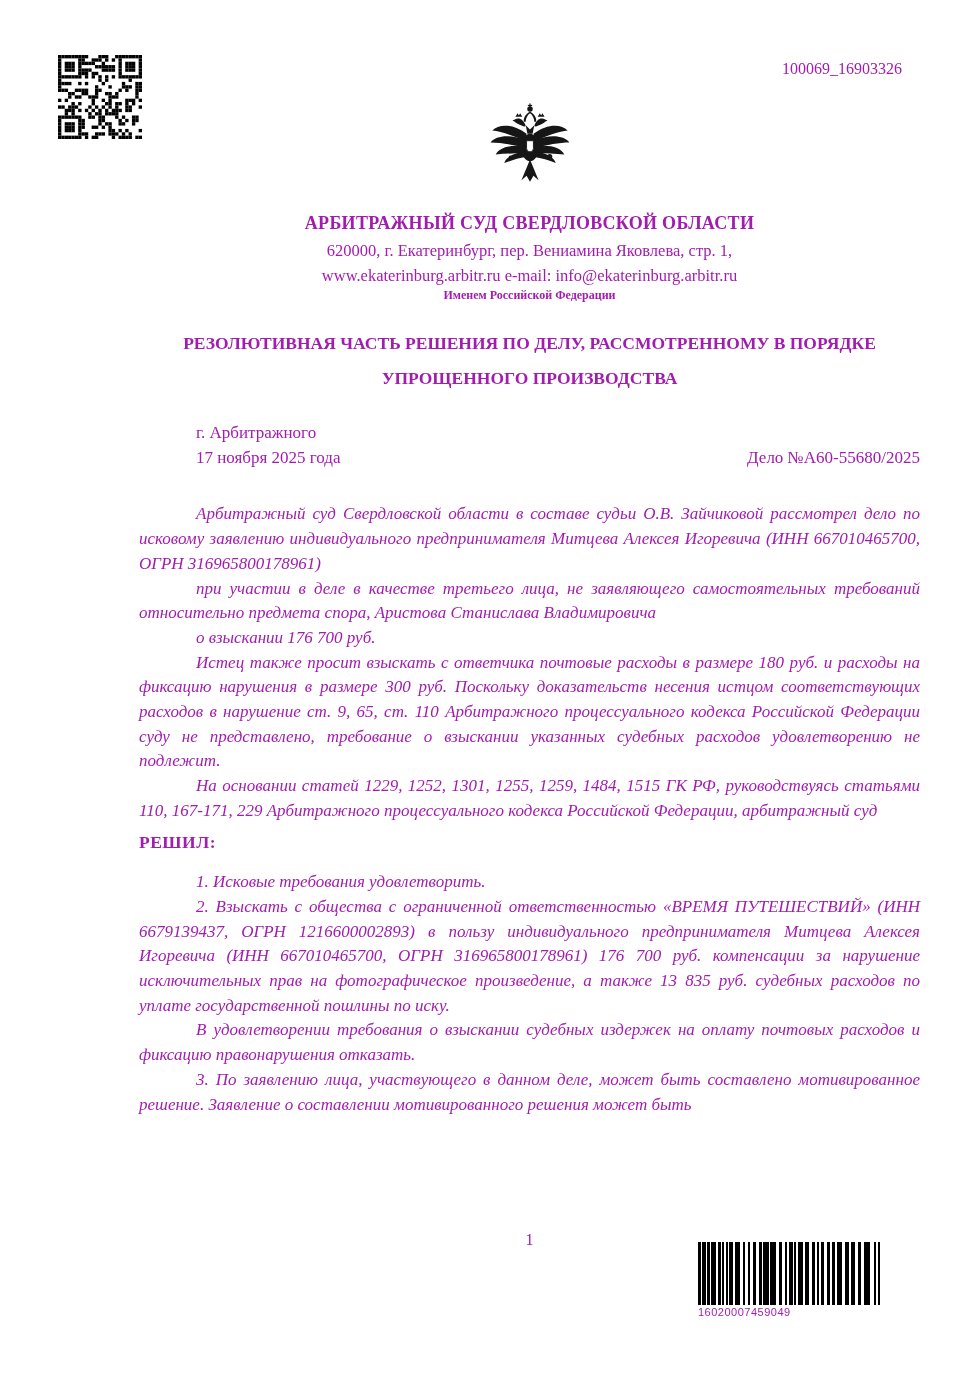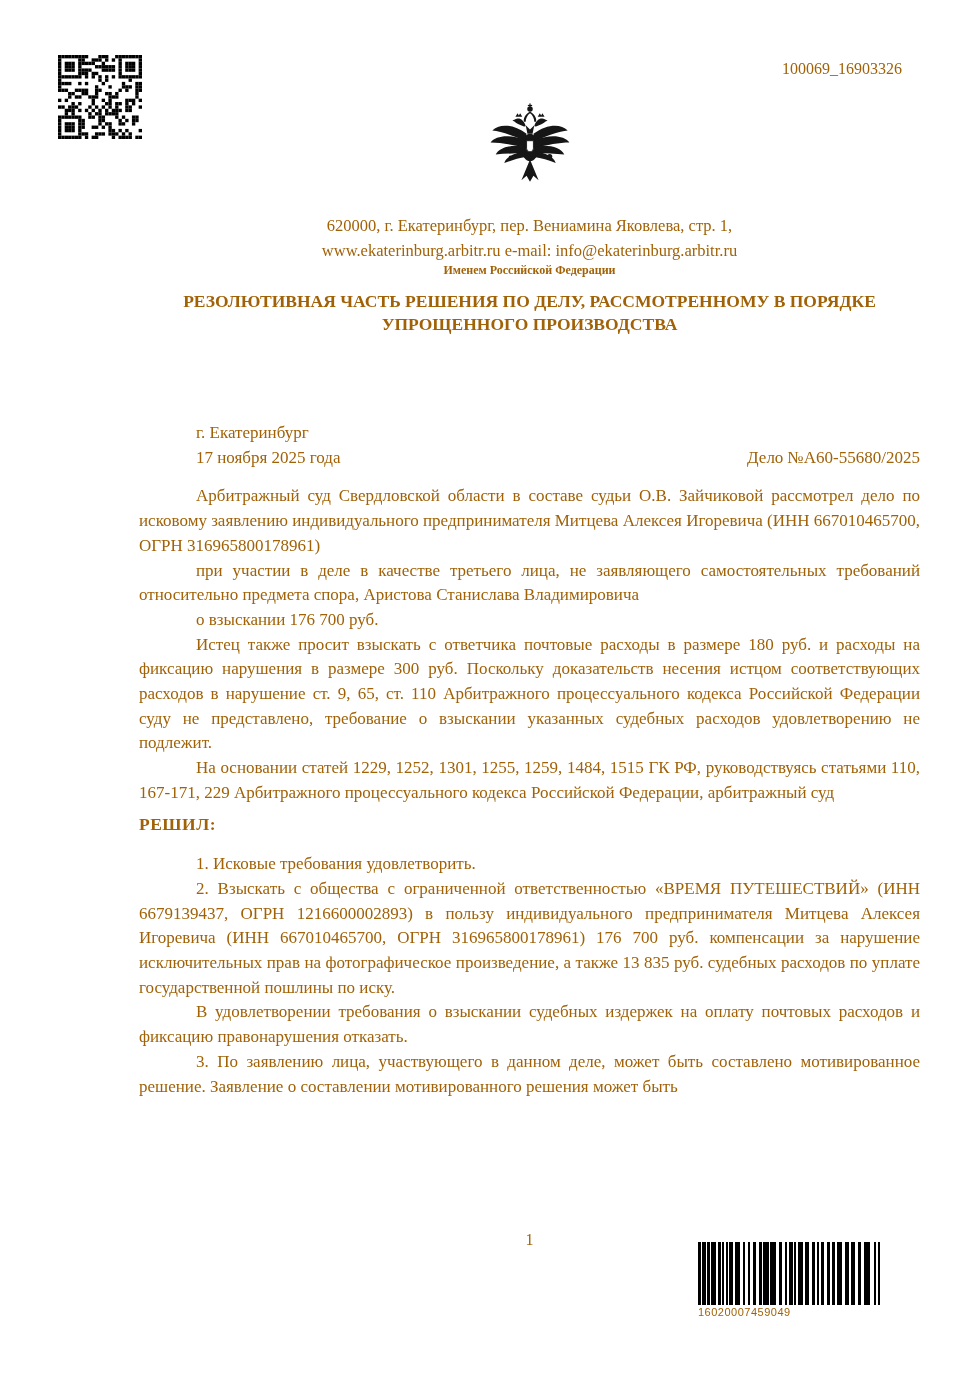--- a/index.html
+++ b/index.html
@@ -1,32 +1,32 @@
 <!DOCTYPE html>
 <html><head>
 <meta charset="utf-8">
 <style>
   html,body{margin:0;padding:0;background:#ffffff;}
   .page{position:relative;width:970px;height:1374px;background:#ffffff;overflow:hidden;
-        font-family:"Liberation Serif", serif;color:#a16207;}
+        font-family:"Liberation Serif", serif;color:#a21caf;}
   
   .qr{position:absolute;left:58px;top:55px;width:84px;height:84px;}
   .doc-id{position:absolute;top:60px;right:68px;font-size:16px;}
   .emblem{position:absolute;left:484px;top:103px;width:92px;height:96px;}
   
   .header-text{position:absolute;left:139px;top:213px;width:781px;text-align:center;}
   .court-name{font-weight:bold;font-size:18px;letter-spacing:.3px;margin-bottom:4px;}
   .court-address,.court-contacts{font-size:16.5px;line-height:25px;text-align:center;}
   .in-name{font-weight:bold;font-size:12px;}
-  .doc-title{font-weight:bold;font-size:17.5px;line-height:23px;max-width:712px;margin:12px auto 0;}
+  .doc-title{font-weight:bold;font-size:17.5px;line-height:35px;max-width:712px;margin:23px auto 0;}
   
   .content{position:absolute;left:139px;top:421px;width:781px;font-size:17px;line-height:24.7px;}
   .city{margin-left:57px;}
-  .date-row{display:flex;justify-content:space-between;padding-left:57px;margin-bottom:14px;}
-  p.doc{margin:0;text-align:justify;text-indent:57px;}
+  .date-row{display:flex;justify-content:space-between;padding-left:57px;margin-bottom:32px;}
+  p.doc{margin:0;text-align:justify;text-indent:57px;font-style:italic;}
   .gap-top{margin-top:37px;}
   .resolution-heading{text-align:left;font-weight:bold;font-size:17.5px;letter-spacing:.5px;margin:6px 0 16px;}
   
   .page-number{position:absolute;left:139px;top:1231px;width:781px;text-align:center;font-size:16px;}
   .barcode-wrap{position:absolute;left:698px;top:1242px;width:182px;text-align:left;}
   .barcode-wrap svg{display:block;}
   .barcode-number{font-family:"Liberation Sans", sans-serif;font-size:11px;letter-spacing:.5px;margin-top:1px;}
 </style>
 </head>
 <body>
@@ -363,28 +363,29 @@
       <path d="M50 66 L40 90 L46 85 L50 92 L54 85 L60 90 Z"></path>
       <path d="M58 56 L72 62 L71 64.5 L57 58.5 Z"></path>
       <circle cx="73" cy="62.5" r="3"></circle>
       <path d="M42 56 L28 62 L29 64.5 L43 58.5 Z"></path>
       <circle cx="27" cy="63" r="1.8"></circle>
     </g>
     <path d="M46 44 h8 v9 a4 4 0 0 1 -4 4 a4 4 0 0 1 -4 -4 Z" fill="#ffffff" stroke="#161616" stroke-width="1"></path>
   </svg>
 
   <div class="header-text">
+    <div class="court-name">АРБИТРАЖНЫЙ СУД СВЕРДЛОВСКОЙ ОБЛАСТИ</div>
     <div class="court-address">620000, г. Екатеринбург, пер. Вениамина Яковлева, стр. 1,</div>
     <div class="court-contacts">www.ekaterinburg.arbitr.ru e-mail: info@ekaterinburg.arbitr.ru</div>
     <div class="in-name">Именем Российской Федерации</div>
     <div class="doc-title">РЕЗОЛЮТИВНАЯ ЧАСТЬ РЕШЕНИЯ ПО ДЕЛУ, РАССМОТРЕННОМУ В ПОРЯДКЕ УПРОЩЕННОГО ПРОИЗВОДСТВА</div>
   </div>
 
   <div class="content">
-    <div class="city">г. Екатеринбург</div>
+    <div class="city">г. Арбитражного</div>
     <div class="date-row">
       <span>17 ноября 2025 года</span>
       <span>Дело №А60-55680/2025</span>
     </div>
 
     <p class="doc">Арбитражный суд Свердловской области в составе судьи О.В. Зайчиковой рассмотрел дело по исковому заявлению индивидуального предпринимателя Митцева Алексея Игоревича (ИНН 667010465700, ОГРН 316965800178961)</p>
     <p class="doc">при участии в деле в качестве третьего лица, не заявляющего самостоятельных требований относительно предмета спора, Аристова Станислава Владимировича</p>
     <p class="doc">о взыскании 176 700 руб.</p>
 
     <p class="doc gap-top">Истец также просит взыскать с ответчика почтовые расходы в размере 180 руб. и расходы на фиксацию нарушения в размере 300 руб. Поскольку доказательств несения истцом соответствующих расходов в нарушение ст. 9, 65, ст. 110 Арбитражного процессуального кодекса Российской Федерации суду не представлено, требование о взыскании указанных судебных расходов удовлетворению не подлежит.</p>

